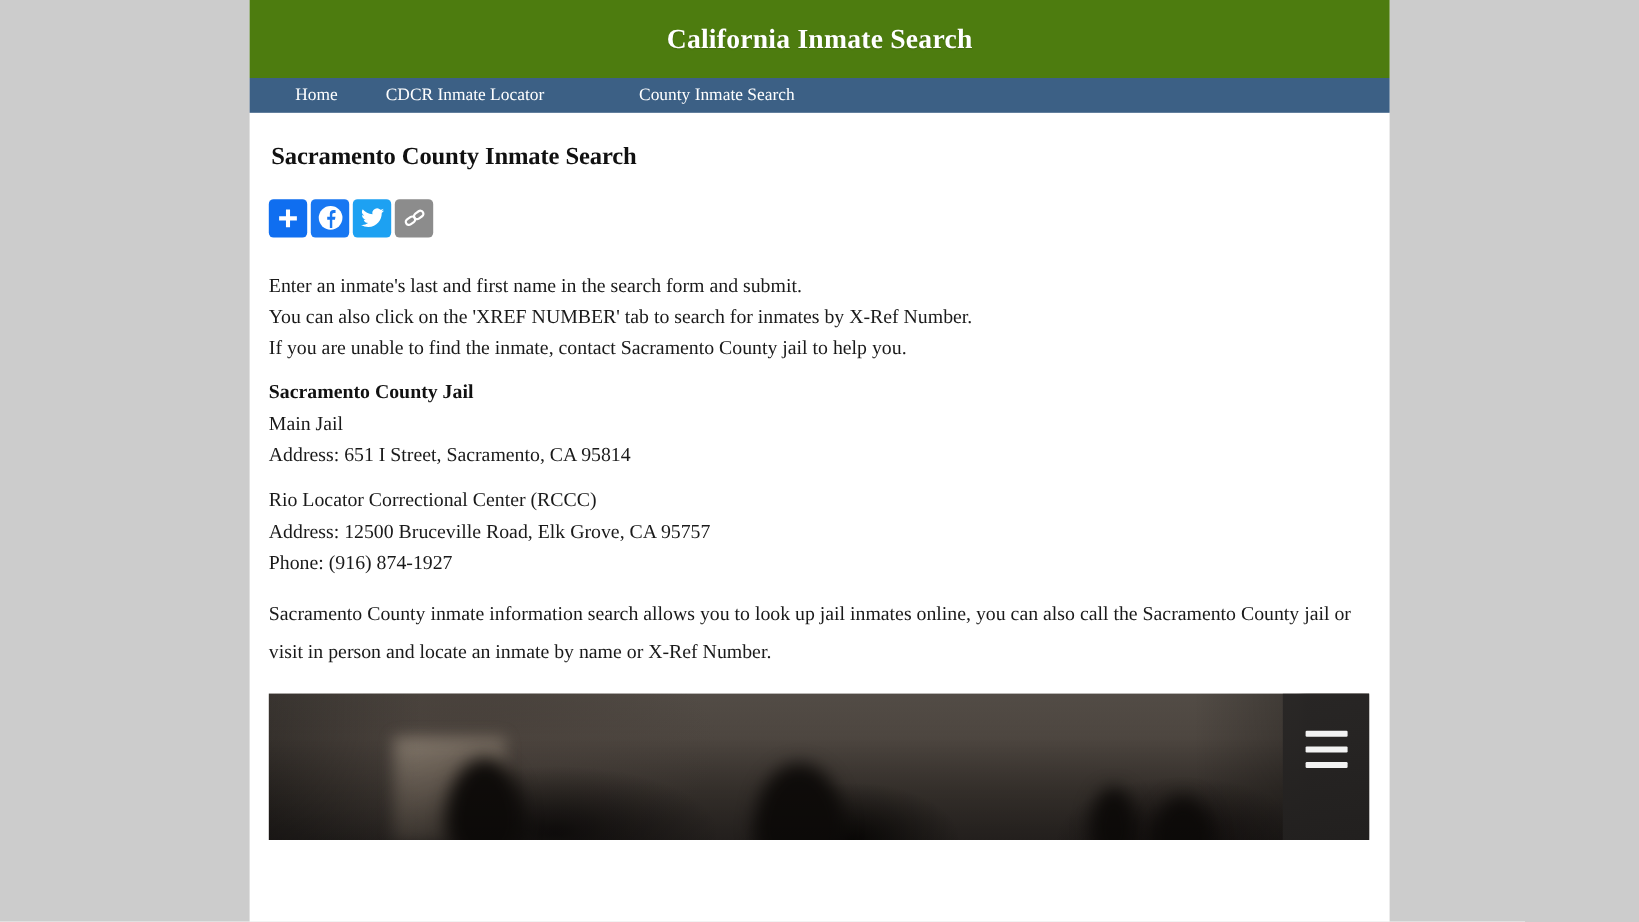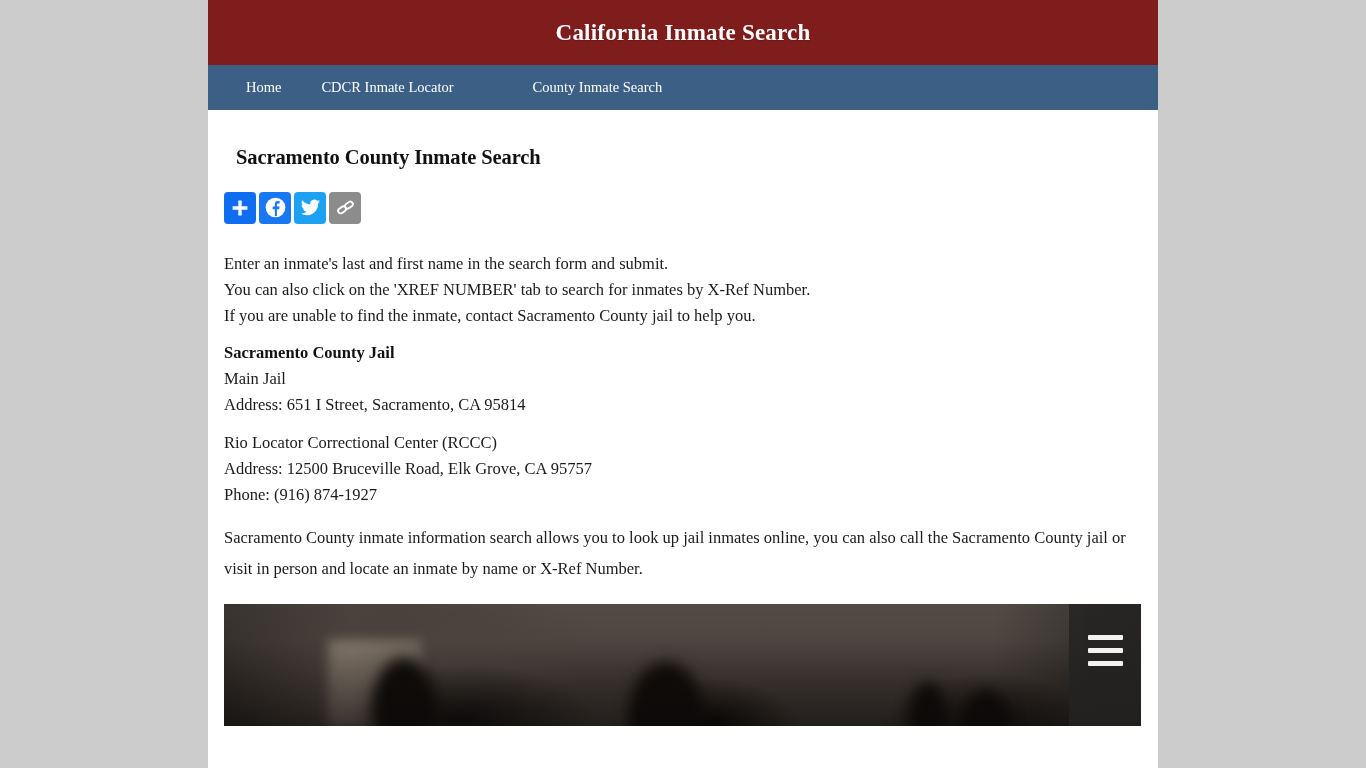--- a/index.html
+++ b/index.html
@@ -19,37 +19,37 @@
     left: 208px;
     top: 0;
     width: 950px;
     min-height: 768px;
     background: #ffffff;
   }
 
   
   .masthead {
     height: 65px;
-    background: #7f1d1d;
+    background: #4d7c0f;
     display: flex;
     align-items: center;
     justify-content: center;
   }
   .site-title {
     color: #ffffff;
     font-size: 23px;
     font-weight: bold;
     letter-spacing: 0.2px;
     font-family: "Liberation Serif", "DejaVu Serif", serif;
     text-shadow: 0 1px 1px rgba(0,0,0,0.18);
   }
 
   
   .navbar {
-    height: 45px;
+    height: 29px;
     background: #3c6085;
     display: flex;
     align-items: center;
   }
   .nav-item {
     color: #ffffff;
     font-size: 14.5px;
     font-family: "Liberation Serif", "DejaVu Serif", serif;
     text-decoration: none;
     white-space: nowrap;
@@ -58,21 +58,21 @@
   }
   .nav-slot-0 { margin-left: 38px; }
   .nav-slot-1 { margin-left: 40px; }
   .nav-slot-2 { margin-left: 79px; }
 
   
   .content {
     padding: 0 16px 0 16px;
   }
   .page-title {
-    margin: 12px;
+    margin: 2px;
     padding: 24px 0 0 0;
     font-size: 20.5px;
     font-weight: bold;
     color: #111111;
     font-family: "Liberation Serif", "DejaVu Serif", serif;
     letter-spacing: -0.1px;
   }
 
   
   .share-row {

